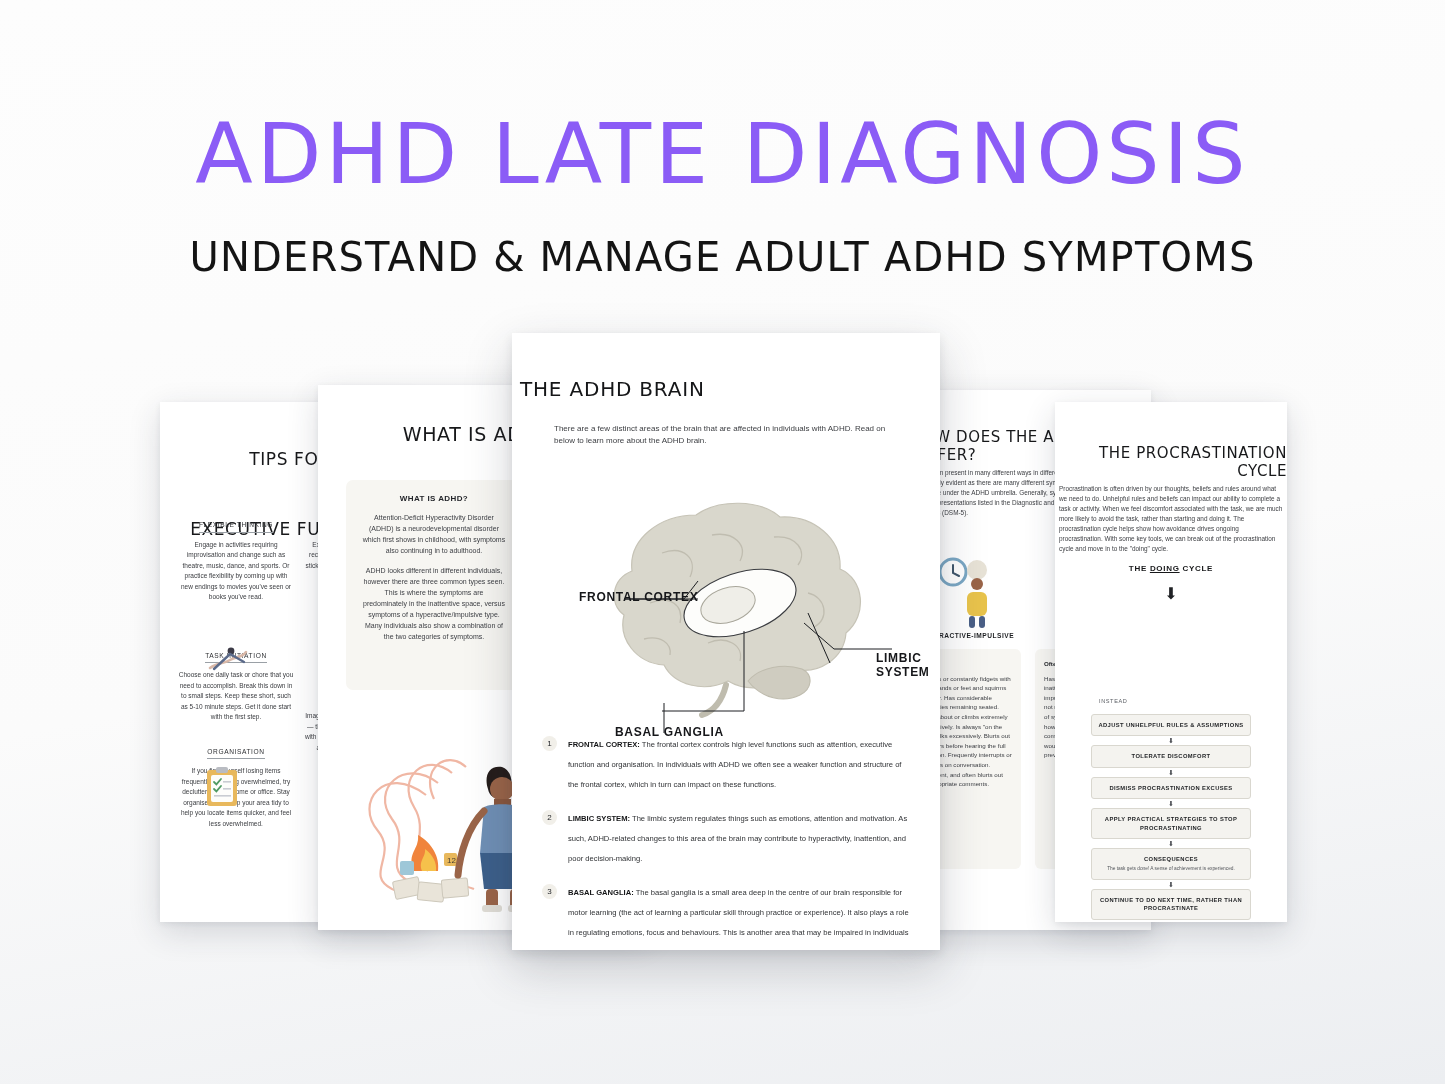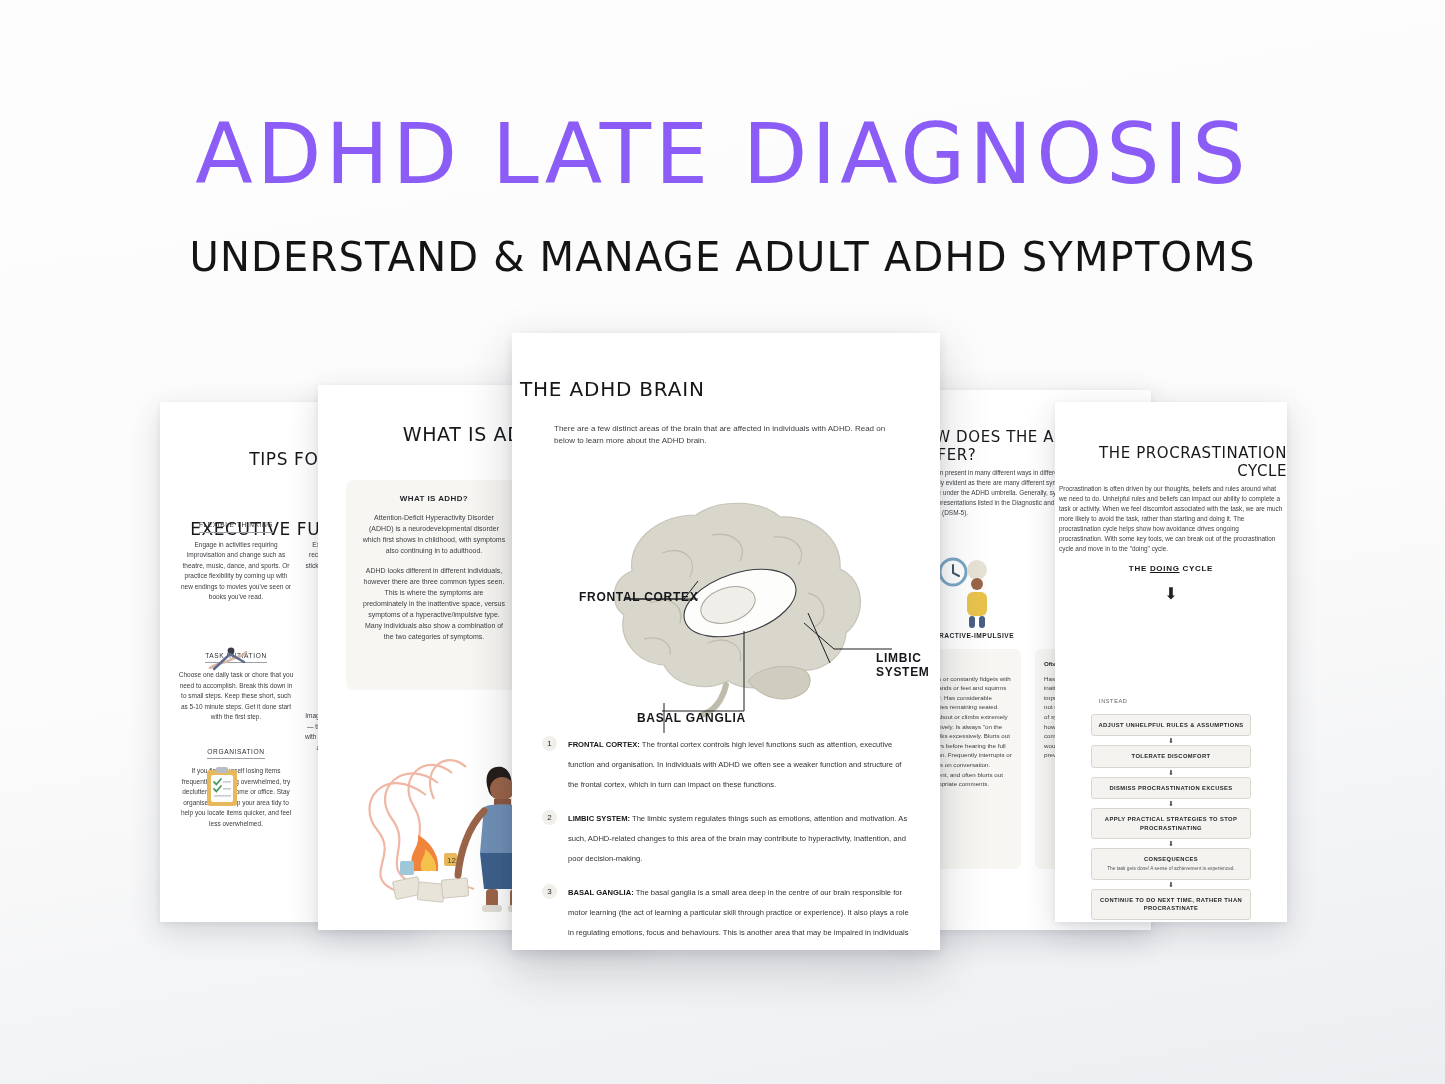--- a/index.html
+++ b/index.html
@@ -65,21 +65,21 @@
   
   .illus{position:absolute;left:16px;top:318px;width:300px;height:215px;}
 
   
   .s3 h3{margin:0;padding:44px 0 0 8px;text-align:left;font-size:20px;letter-spacing:.8px;font-family:"DejaVu Sans",sans-serif;font-weight:400;color:#151618;}
   .s3 .sub{margin:22px auto 0;width:344px;font-size:8px;line-height:12px;color:#3b3d41;}
   .brainwrap{position:relative;width:428px;height:270px;margin-top:6px;}
   .callout{position:absolute;font-size:12px;font-weight:700;letter-spacing:.7px;color:#16171a;padding-left:41px;}
   .c-fc{left:26px;top:137px;}
   .c-ls{left:323px;top:198px;}
-  .c-bg{left:62px;top:378px;margin-left:22px;}
+  .c-bg{left:62px;top:392px;}
   .s3 .items{position:absolute;left:30px;top:402px;width:368px;}
   .item{position:relative;margin-bottom:14px;padding-left:26px;}
   .num{position:absolute;left:0;top:1px;width:15px;height:15px;border-radius:50%;background:#f1efe9;color:#26282c;font-size:8px;display:flex;align-items:center;justify-content:center;}
   .item .tx{font-size:7.6px;line-height:20px;color:#2f3134;}
   .item .tx b{color:#141517;}
 
   
   .s4 .ttl{font-size:15px;margin:38px 0 0 0;text-align:left;padding-left:6px;}
   .s4 .intro{position:absolute;left:8px;top:78px;width:224px;font-size:6.4px;line-height:10px;color:#3b3d41;}
   .s4 .cols{position:absolute;left:0;top:150px;width:246px;display:flex;}

